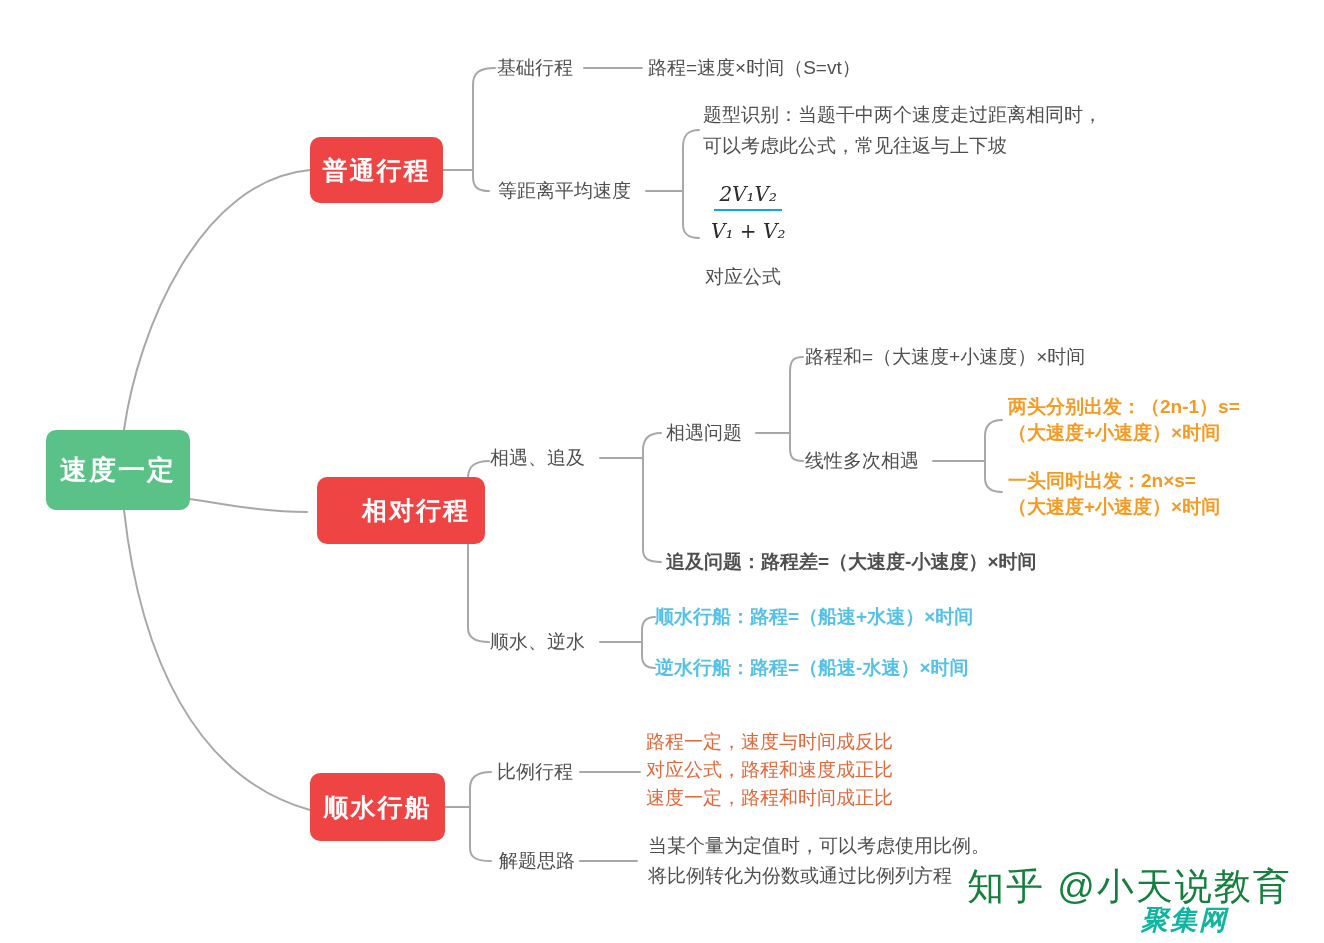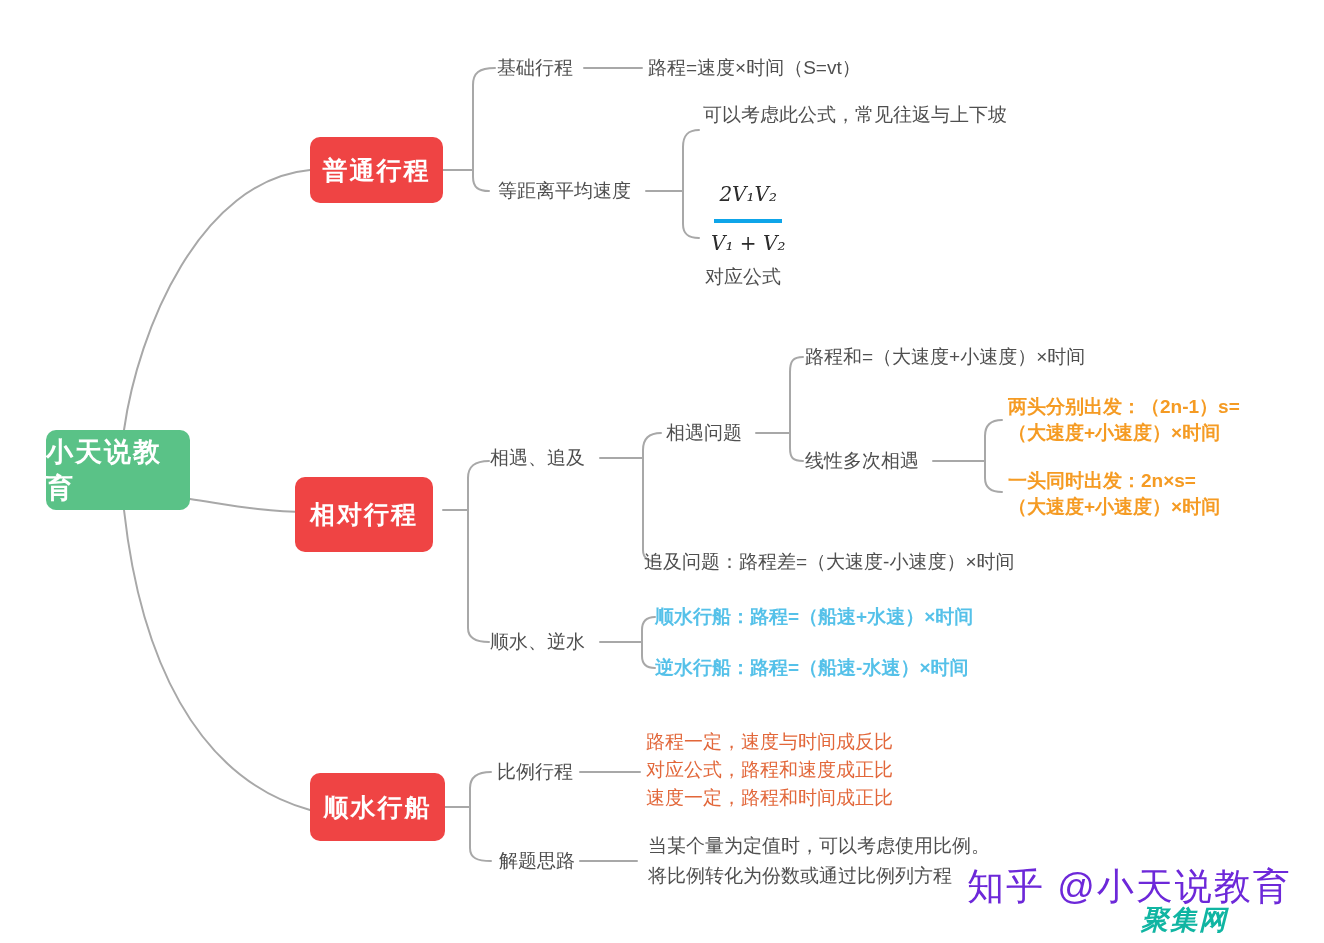--- a/index.html
+++ b/index.html
@@ -24,25 +24,25 @@
   .note{line-height:31px;}
   .orange{color:#f59b23;font-weight:bold;line-height:26px;}
   .redorange{color:#e2673a;line-height:28px;}
   .blue{color:#55c1e9;font-weight:bold;}
   .method-note{line-height:30px;}
   .fraction{
     position:absolute;left:711px;top:182px;text-align:center;
     font-family:"DejaVu Serif","Liberation Serif",serif;font-style:italic;
     color:#2b2b2b;font-size:20px;line-height:25px;
   }
-  .fraction .num{display:inline-block;border-bottom:4px solid #0ea5e9;padding:0 5px 12px;}
+  .fraction .num{display:inline-block;border-bottom:2px solid #0ea5e9;padding:0 5px 2px;}
   .fraction .den{padding-top:8px;}
   .wm-zhihu{
     position:absolute;left:967px;top:887px;transform:translateY(-50%);
-    font-size:37px;color:#6d28d9;letter-spacing:2px;white-space:nowrap;
+    font-size:37px;color:#15803d;letter-spacing:2px;white-space:nowrap;
   }
   .wm-site{
     position:absolute;left:1141px;top:920px;transform:translateY(-50%);
     font-size:27px;color:#10b5a2;font-weight:bold;font-style:italic;
     letter-spacing:2px;white-space:nowrap;
   }
 </style>
 </head>
 <body>
 
@@ -70,54 +70,55 @@
     <path d="M600,642 L642,642"></path>
     <path d="M655,617 C646,617 642,621 642,630 L642,656 C642,664 646,668 655,668"></path>
 
     <path d="M445,807 L470,807"></path>
     <path d="M491,772 C477,772 470,777 470,788 L470,848 C470,858 477,861 491,861"></path>
     <path d="M580,772 L640,772"></path>
     <path d="M580,861 L637,861"></path>
   </svg>
 
   <div class="box root" style="left:46px;top:430px;width:144px;height:80px;">
-    <span>小天说教育</span>
+    <span>速度一定</span>
   </div>
 
   <div class="box teal" style="left:310px;top:137px;width:133px;height:66px;">
     <span>普通行程</span>
   </div>
   <div class="lbl" style="left:497px;top:68px;">基础行程</div>
   <div class="lbl" style="left:648px;top:68px;">路程=速度×时间（S=vt）</div>
   <div class="block note" style="left:703px;top:99px;">
+    <div>题型识别：当题干中两个速度走过距离相同时，</div>
     <div>可以考虑此公式，常见往返与上下坡</div>
   </div>
   <div class="lbl" style="left:498px;top:191px;">等距离平均速度</div>
   <div class="fraction">
     <div class="num">2V₁V₂</div>
     <div class="den">V₁ + V₂</div>
   </div>
   <div class="lbl" style="left:705px;top:277px;">对应公式</div>
 
-  <div class="box teal" style="left:295px;top:477px;width:138px;height:75px;">
+  <div class="box teal" style="left:317px;top:477px;width:138px;height:67px;padding-left:30px;">
     <span>相对行程</span>
   </div>
   <div class="lbl" style="left:490px;top:458px;">相遇、追及</div>
   <div class="lbl" style="left:666px;top:433px;">相遇问题</div>
   <div class="lbl" style="left:805px;top:357px;">路程和=（大速度+小速度）×时间</div>
   <div class="lbl" style="left:805px;top:461px;">线性多次相遇</div>
   <div class="block orange" style="left:1008px;top:394px;">
     <div>两头分别出发：（2n-1）s=</div>
     <div>（大速度+小速度）×时间</div>
   </div>
   <div class="block orange" style="left:1008px;top:468px;">
     <div>一头同时出发：2n×s=</div>
     <div>（大速度+小速度）×时间</div>
   </div>
-  <div class="lbl" style="left:644px;top:562px;">追及问题：路程差=（大速度-小速度）×时间</div>
+  <div class="lbl" style="left:666px;top:562px;font-weight:bold;">追及问题：路程差=（大速度-小速度）×时间</div>
   <div class="lbl" style="left:490px;top:642px;">顺水、逆水</div>
   <div class="lbl blue" style="left:655px;top:617px;">顺水行船：路程=（船速+水速）×时间</div>
   <div class="lbl blue" style="left:655px;top:668px;">逆水行船：路程=（船速-水速）×时间</div>
 
   <div class="box teal" style="left:310px;top:773px;width:135px;height:68px;">
     <span>顺水行船</span>
   </div>
   <div class="lbl" style="left:497px;top:772px;">比例行程</div>
   <div class="block redorange" style="left:646px;top:728px;">
     <div>路程一定，速度与时间成反比</div>

